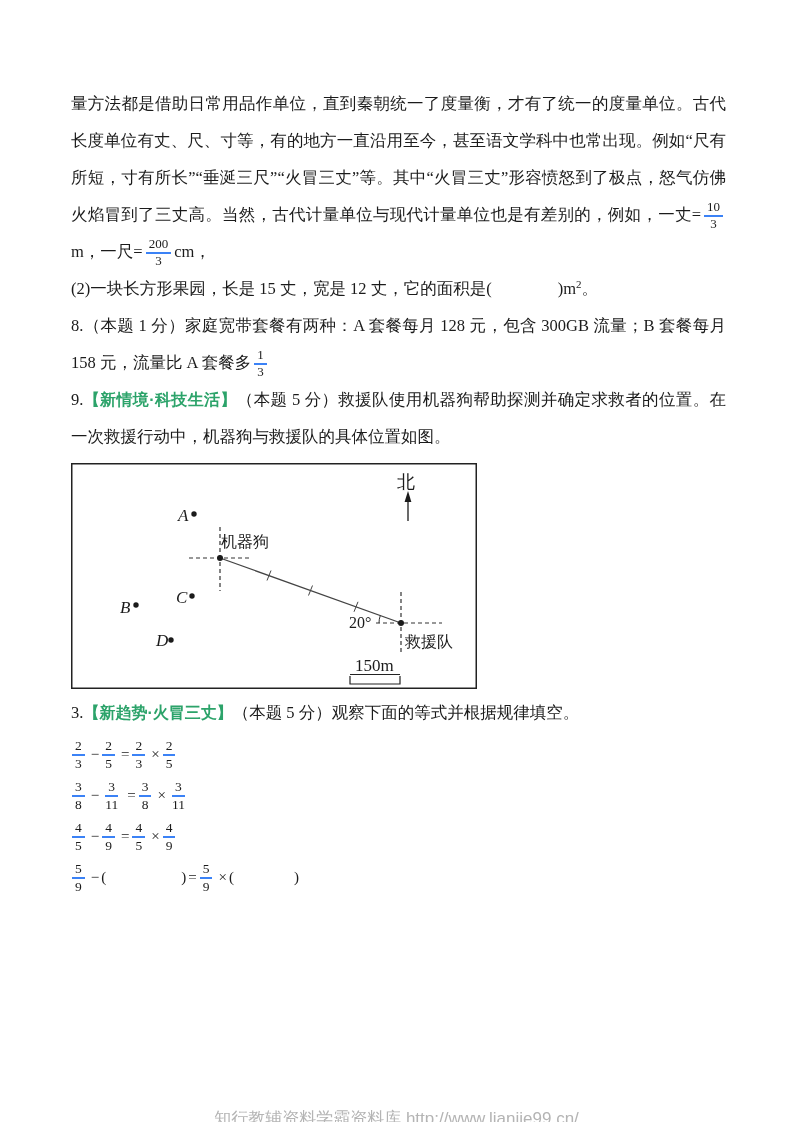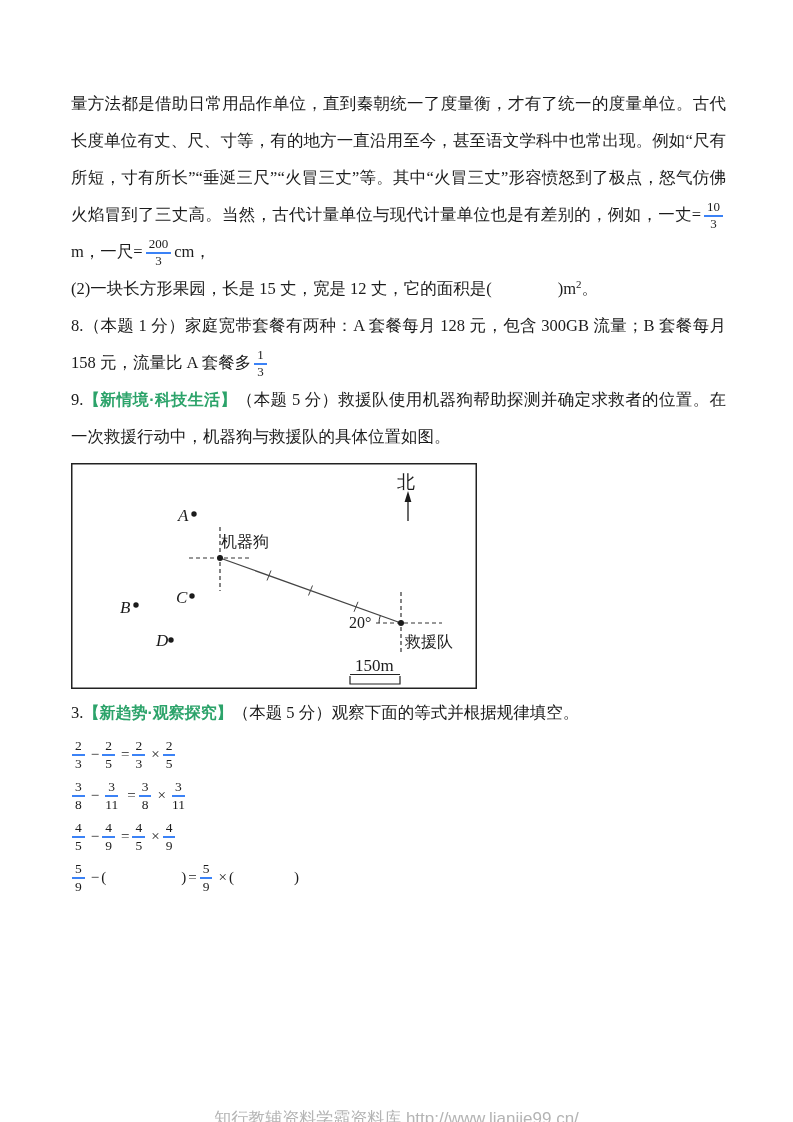--- a/index.html
+++ b/index.html
@@ -90,21 +90,21 @@
         <circle cx="330" cy="160" r="3" fill="#1b1b1b"></circle>
         <text x="334" y="184" font-size="16">救援队</text>
 
         <text x="284" y="208" font-size="17">150m</text>
         <line x1="279" y1="211.5" x2="329" y2="211.5" stroke="#222" stroke-width="1.2"></line>
         <path d="M 279 213 L 279 221 L 329 221 L 329 213" fill="none" stroke="#222" stroke-width="1.2"></path>
       </svg>
     </div>
 
 
-    <p><span>3.</span><span class="tag">【新趋势·观察探究】</span><span>（本题 5 分）观察下面的等式并根据规律填空。</span></p>
+    <p><span>3.</span><span class="tag">【新趋势·火冒三丈】</span><span>（本题 5 分）观察下面的等式并根据规律填空。</span></p>
 
     <div class="eqs">
 
       <div class="eqrow">
         <span class="frac">
             <span class="fnum">2</span>
             <span class="fden">3</span>
           </span>
         <span class="op">−</span>
         <span class="frac">

